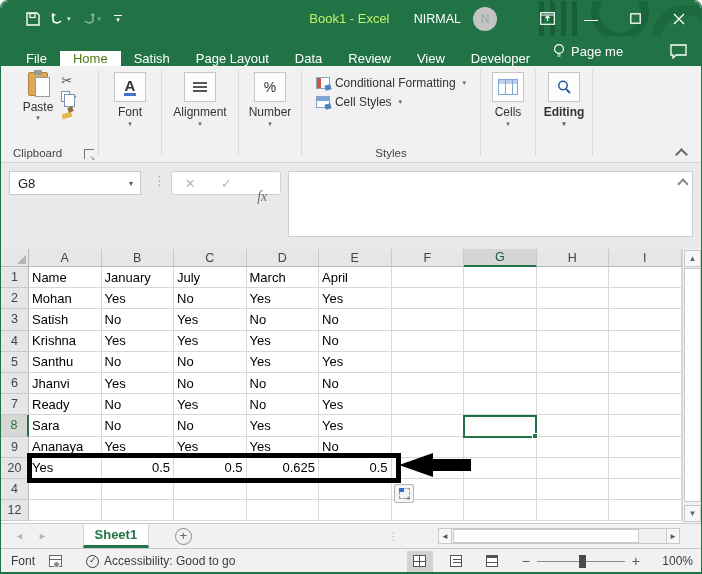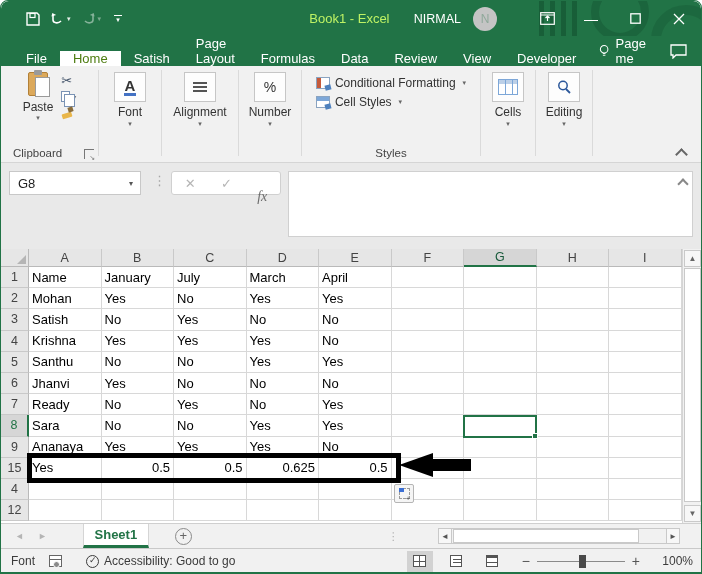--- a/index.html
+++ b/index.html
@@ -210,21 +210,20 @@
       </span>
     </div>
   </div>
 
   <div class="menubar">
     <div class="mtabs">
         <div class="mtab">File</div>
         <div class="mtab active">Home</div>
         <div class="mtab">Satish</div>
         <div class="mtab">Page Layout</div>
-        <div class="mtab">Formulas</div>
         <div class="mtab">Data</div>
         <div class="mtab">Review</div>
         <div class="mtab">View</div>
         <div class="mtab">Developer</div>
       </div>
     <div class="tellme">
       <svg width="12" height="16" viewBox="0 0 12 16">
           <circle cx="6" cy="6" r="4.4" fill="none" stroke="#fff" stroke-width="1.2"></circle>
           <path d="M4.5 11 h3 M4.5 13 h3" stroke="#fff" stroke-width="1.1"></path>
         </svg>
@@ -317,21 +316,21 @@
       <div class="bigbtn">
         <span class="iconbox">
             <span class="cells-icon"></span>
           </span>
         <span class="blabel">Cells</span>
         <span class="caret">▾</span>
       </div>
     </div>
     <div class="rsep"></div>
 
-    <div class="rgroup" style="width:56px;">
+    <div class="rgroup" style="width:56px;font-weight:bold;">
       <div class="bigbtn">
         <span class="iconbox">
           <svg width="16" height="16" viewBox="0 0 16 16">
               <circle cx="7" cy="6.5" r="4.2" fill="none" stroke="#2b579a" stroke-width="1.5"></circle>
               <path d="M10 10 L14 14" stroke="#2b579a" stroke-width="1.8"></path>
             </svg>
         </span>
         <span class="blabel">Editing</span>
         <span class="caret">▾</span>
       </div>
@@ -453,21 +452,21 @@
         <div class="rowh">9</div>
         <div class="cell">Ananaya</div>
         <div class="cell">Yes</div>
         <div class="cell">Yes</div>
         <div class="cell">Yes</div>
         <div class="cell">No</div>
         <div class="cell"></div>
         <div class="cell"></div>
         <div class="cell"></div>
         <div class="cell"></div>
-        <div class="rowh">15</div>
+        <div class="rowh">20</div>
         <div class="cell">Yes</div>
         <div class="cell num">0.5</div>
         <div class="cell num">0.5</div>
         <div class="cell num">0.625</div>
         <div class="cell num">0.5</div>
         <div class="cell"></div>
         <div class="cell"></div>
         <div class="cell"></div>
         <div class="cell"></div>
         <div class="rowh">4</div>

